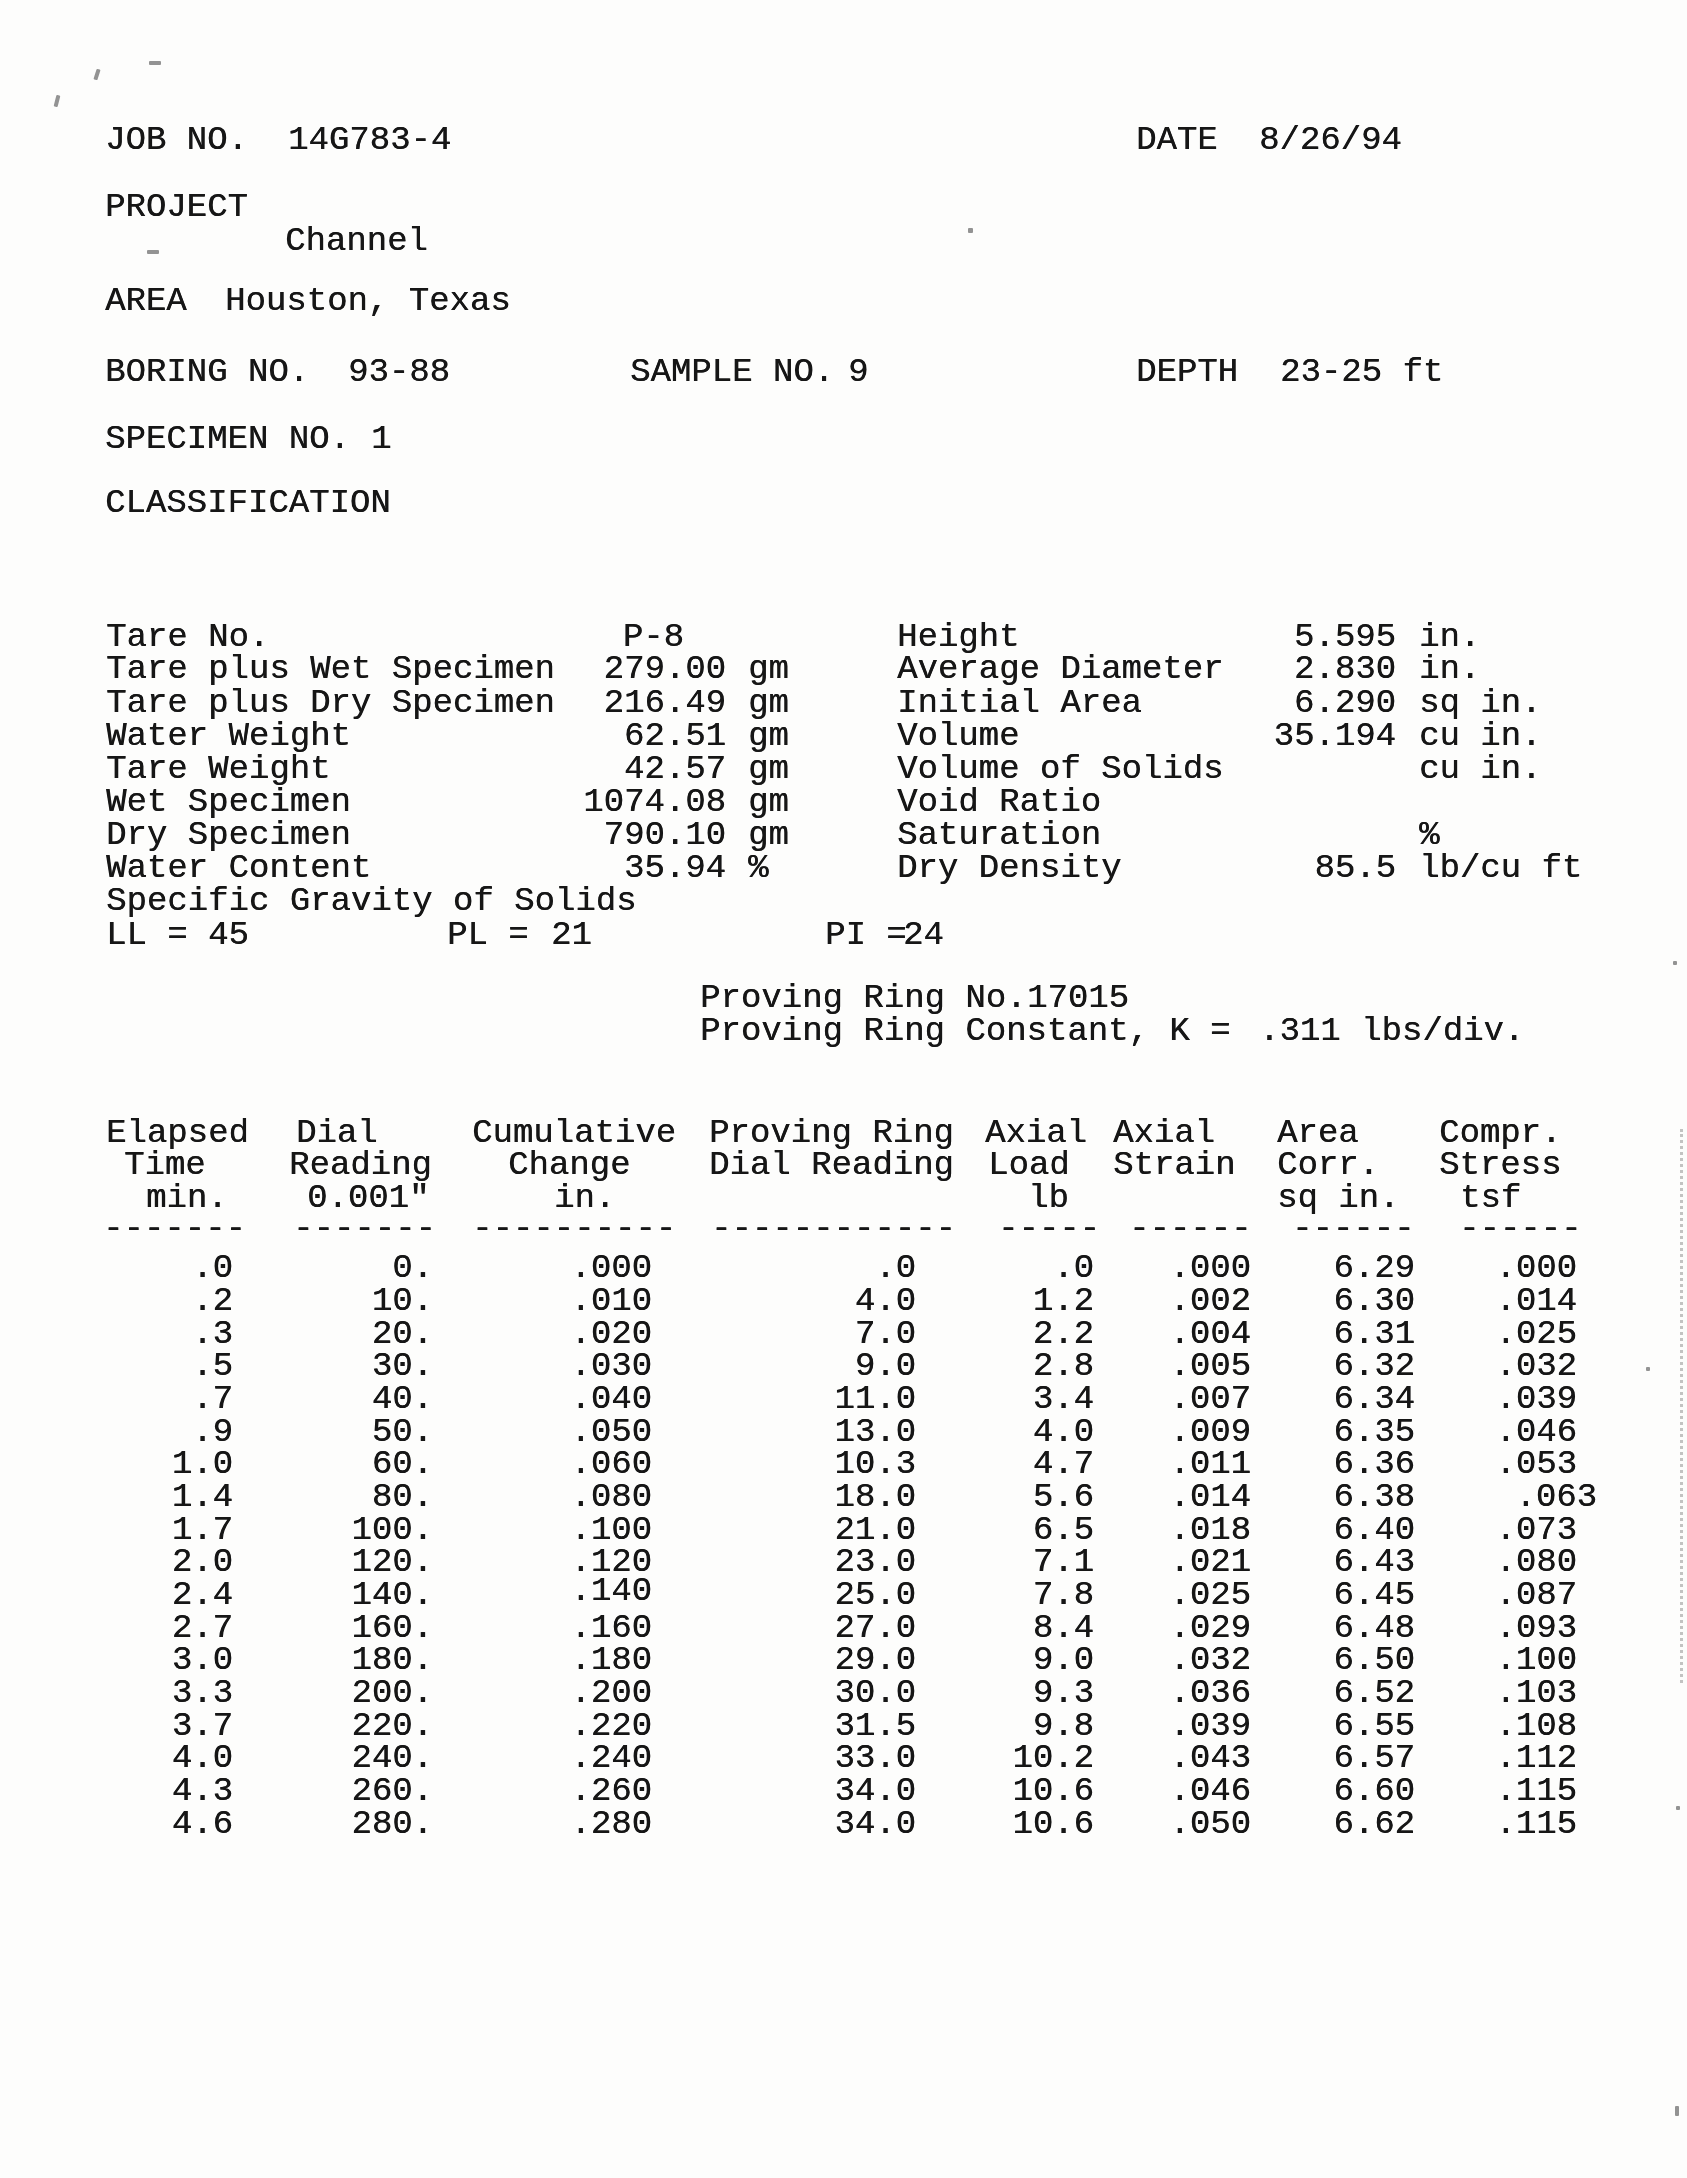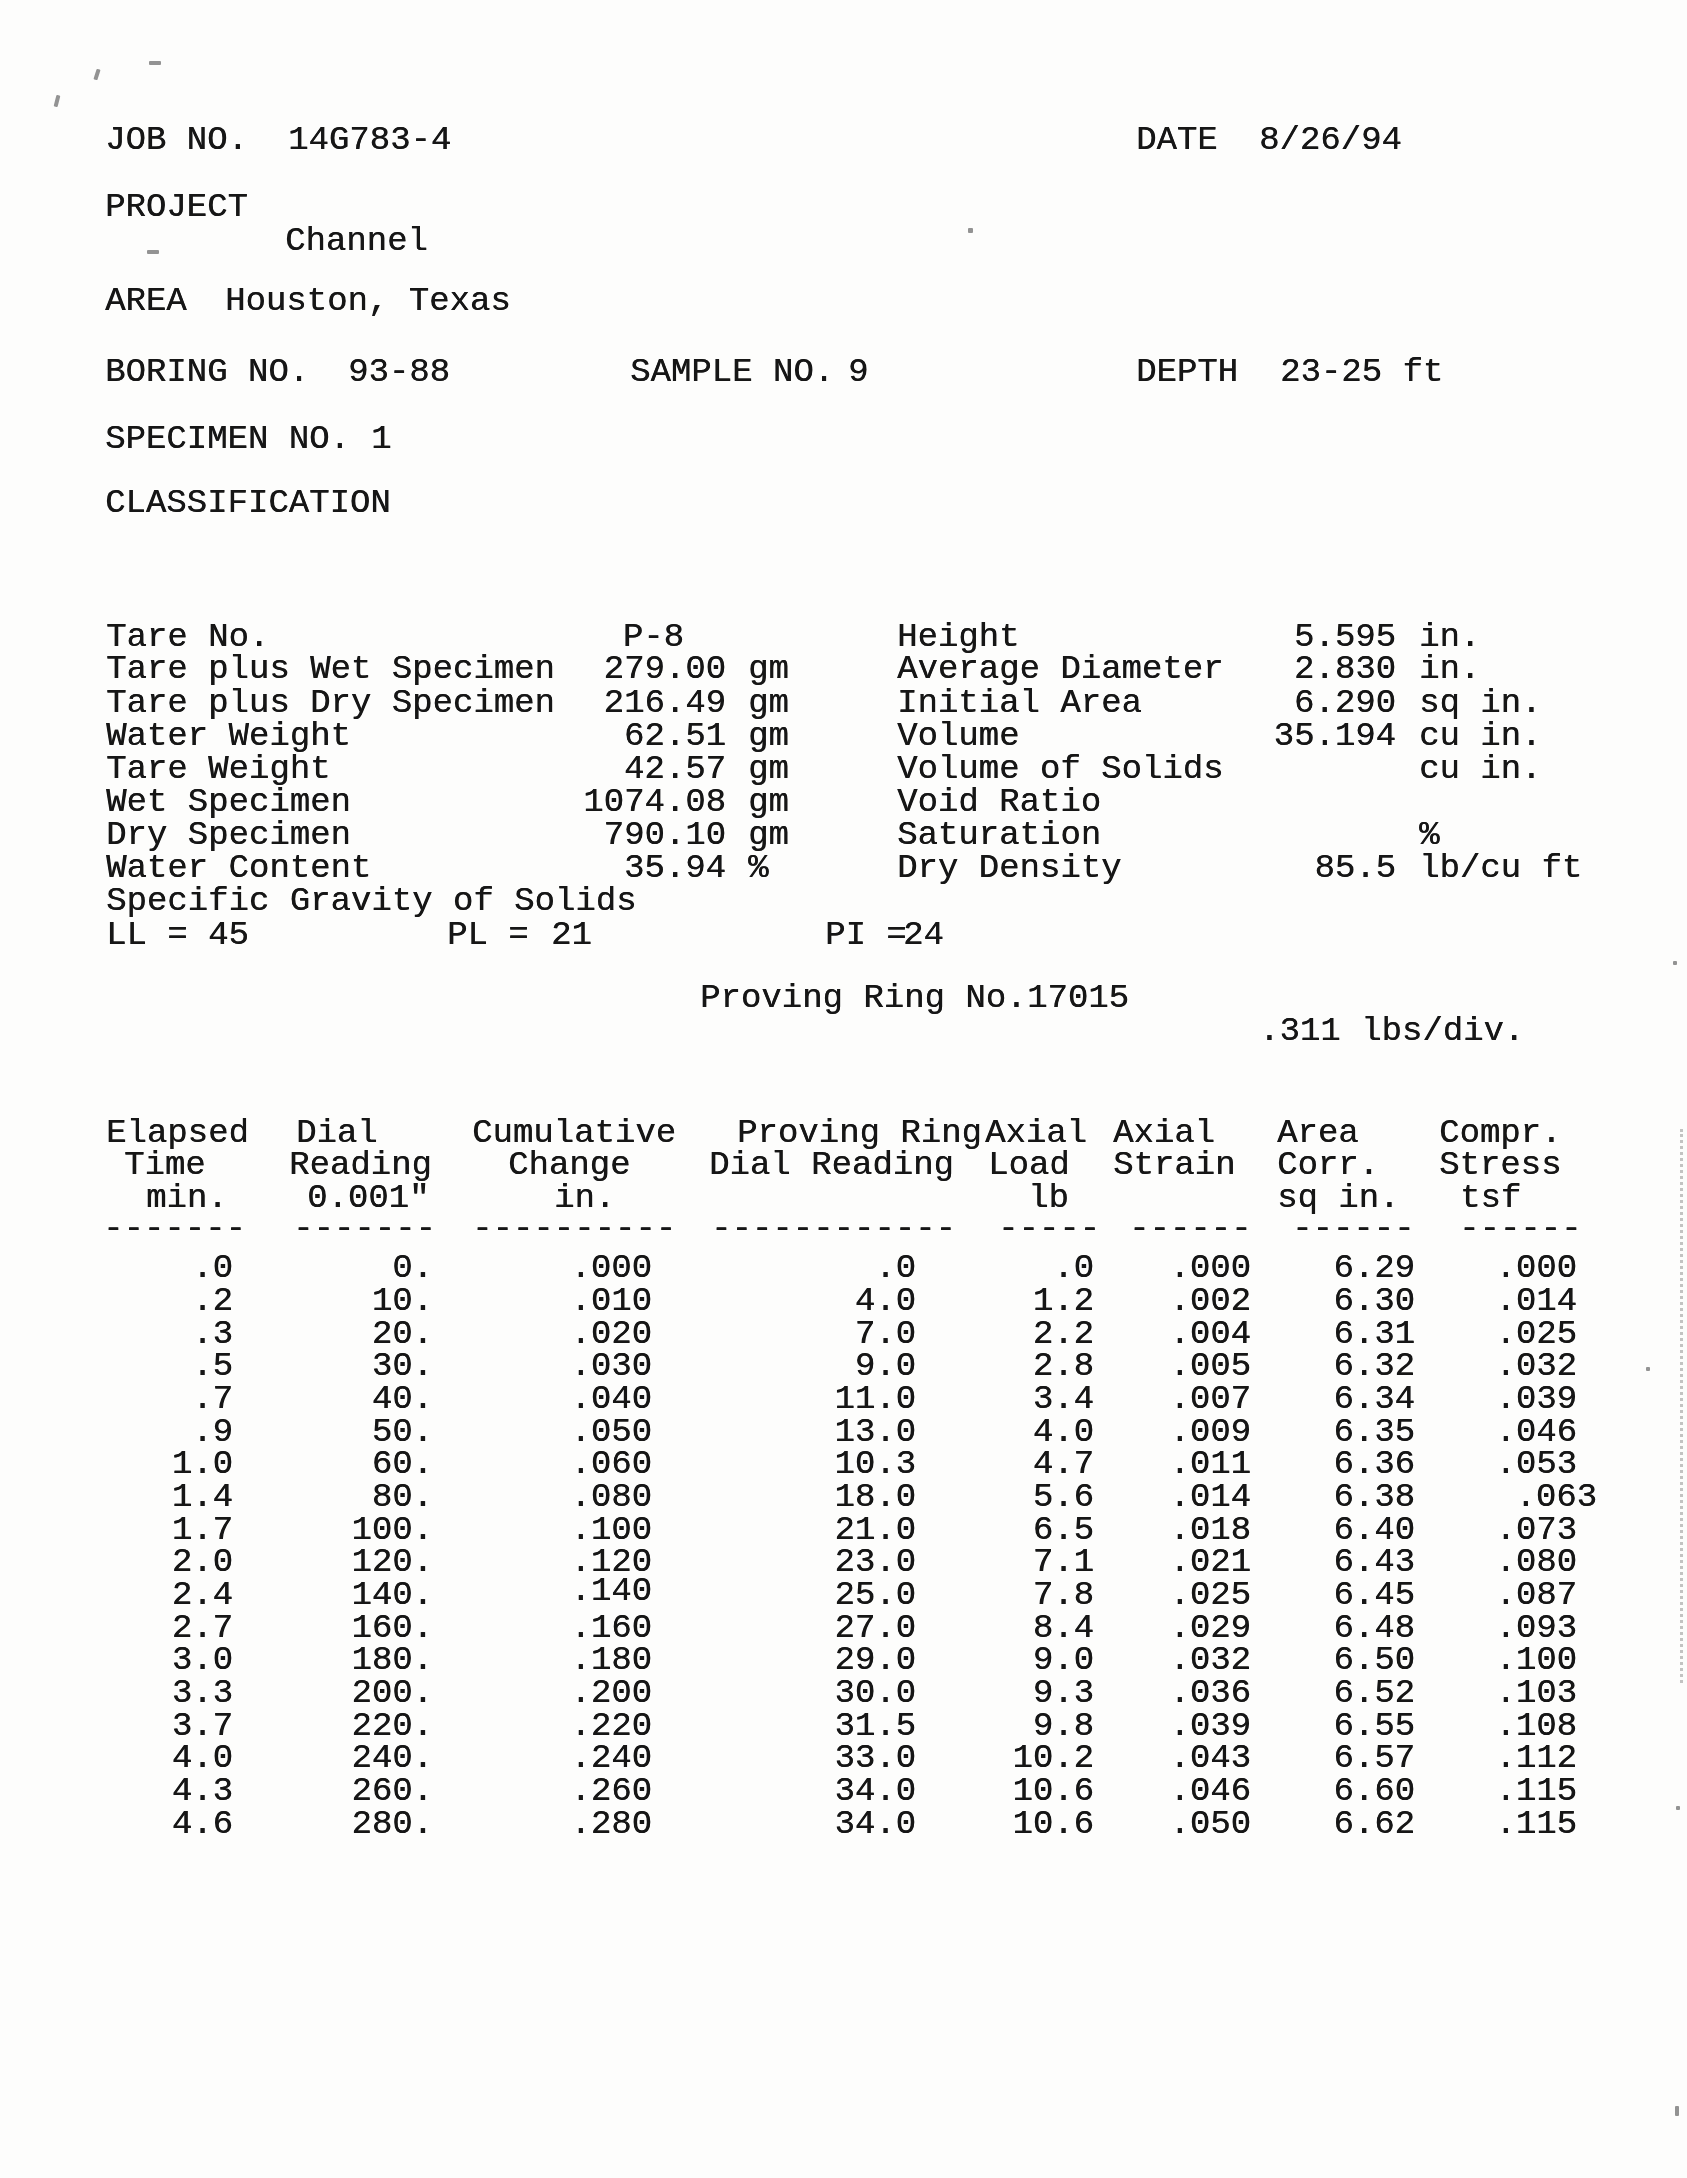--- a/index.html
+++ b/index.html
@@ -102,36 +102,37 @@
       <span class="t" style="left: 106px; top: 918px;">LL =</span>
       <span class="t" style="left: 208px; top: 918px;">45</span>
       <span class="t" style="left: 447px; top: 918px;">PL =</span>
       <span class="t" style="left: 551px; top: 918px;">21</span>
       <span class="t" style="left: 825px; top: 918px;">PI =</span>
       <span class="t" style="left: 903px; top: 918px;">24</span>
     </div>
 
   <span class="t" style="left:700px;top:981px">Proving Ring No.</span>
   <span class="t" style="left:1027px;top:981px">17015</span>
+  <span class="t" style="left:700px;top:1014px">Proving Ring Constant, K =</span>
   <span class="t" style="left:1259px;top:1014px">.311 lbs/div.</span>
 
   <div id="readings">
       <span class="t" style="left: 106px; top: 1116px;">Elapsed</span>
       <span class="t" style="left: 124px; top: 1148px;">Time</span>
       <span class="t" style="left: 146px; top: 1181px;">min.</span>
       <span class="t" style="left: 103px; top: 1212px;">-------</span>
       <span class="t" style="left: 296px; top: 1116px;">Dial</span>
       <span class="t" style="left: 289px; top: 1148px;">Reading</span>
       <span class="t" style="left: 307px; top: 1181px;">0.001"</span>
       <span class="t" style="left: 293px; top: 1212px;">-------</span>
       <span class="t" style="left: 472px; top: 1116px;">Cumulative</span>
       <span class="t" style="left: 508px; top: 1148px;">Change</span>
       <span class="t" style="left: 554px; top: 1181px;">in.</span>
       <span class="t" style="left: 472px; top: 1212px;">----------</span>
-      <span class="t" style="left: 709px; top: 1116px; margin-left: 28px;">Proving Ring</span>
+      <span class="t" style="left: 709px; top: 1116px;">Proving Ring</span>
       <span class="t" style="left: 709px; top: 1148px;">Dial Reading</span>
       <span class="t" style="left: 711px; top: 1212px;">------------</span>
       <span class="t" style="left: 985px; top: 1116px;">Axial</span>
       <span class="t" style="left: 988px; top: 1148px;">Load</span>
       <span class="t" style="left: 1028px; top: 1181px;">lb</span>
       <span class="t" style="left: 998px; top: 1212px;">-----</span>
       <span class="t" style="left: 1113px; top: 1116px;">Axial</span>
       <span class="t" style="left: 1113px; top: 1148px;">Strain</span>
       <span class="t" style="left: 1129px; top: 1212px;">------</span>
       <span class="t" style="left: 1277px; top: 1116px;">Area</span>

